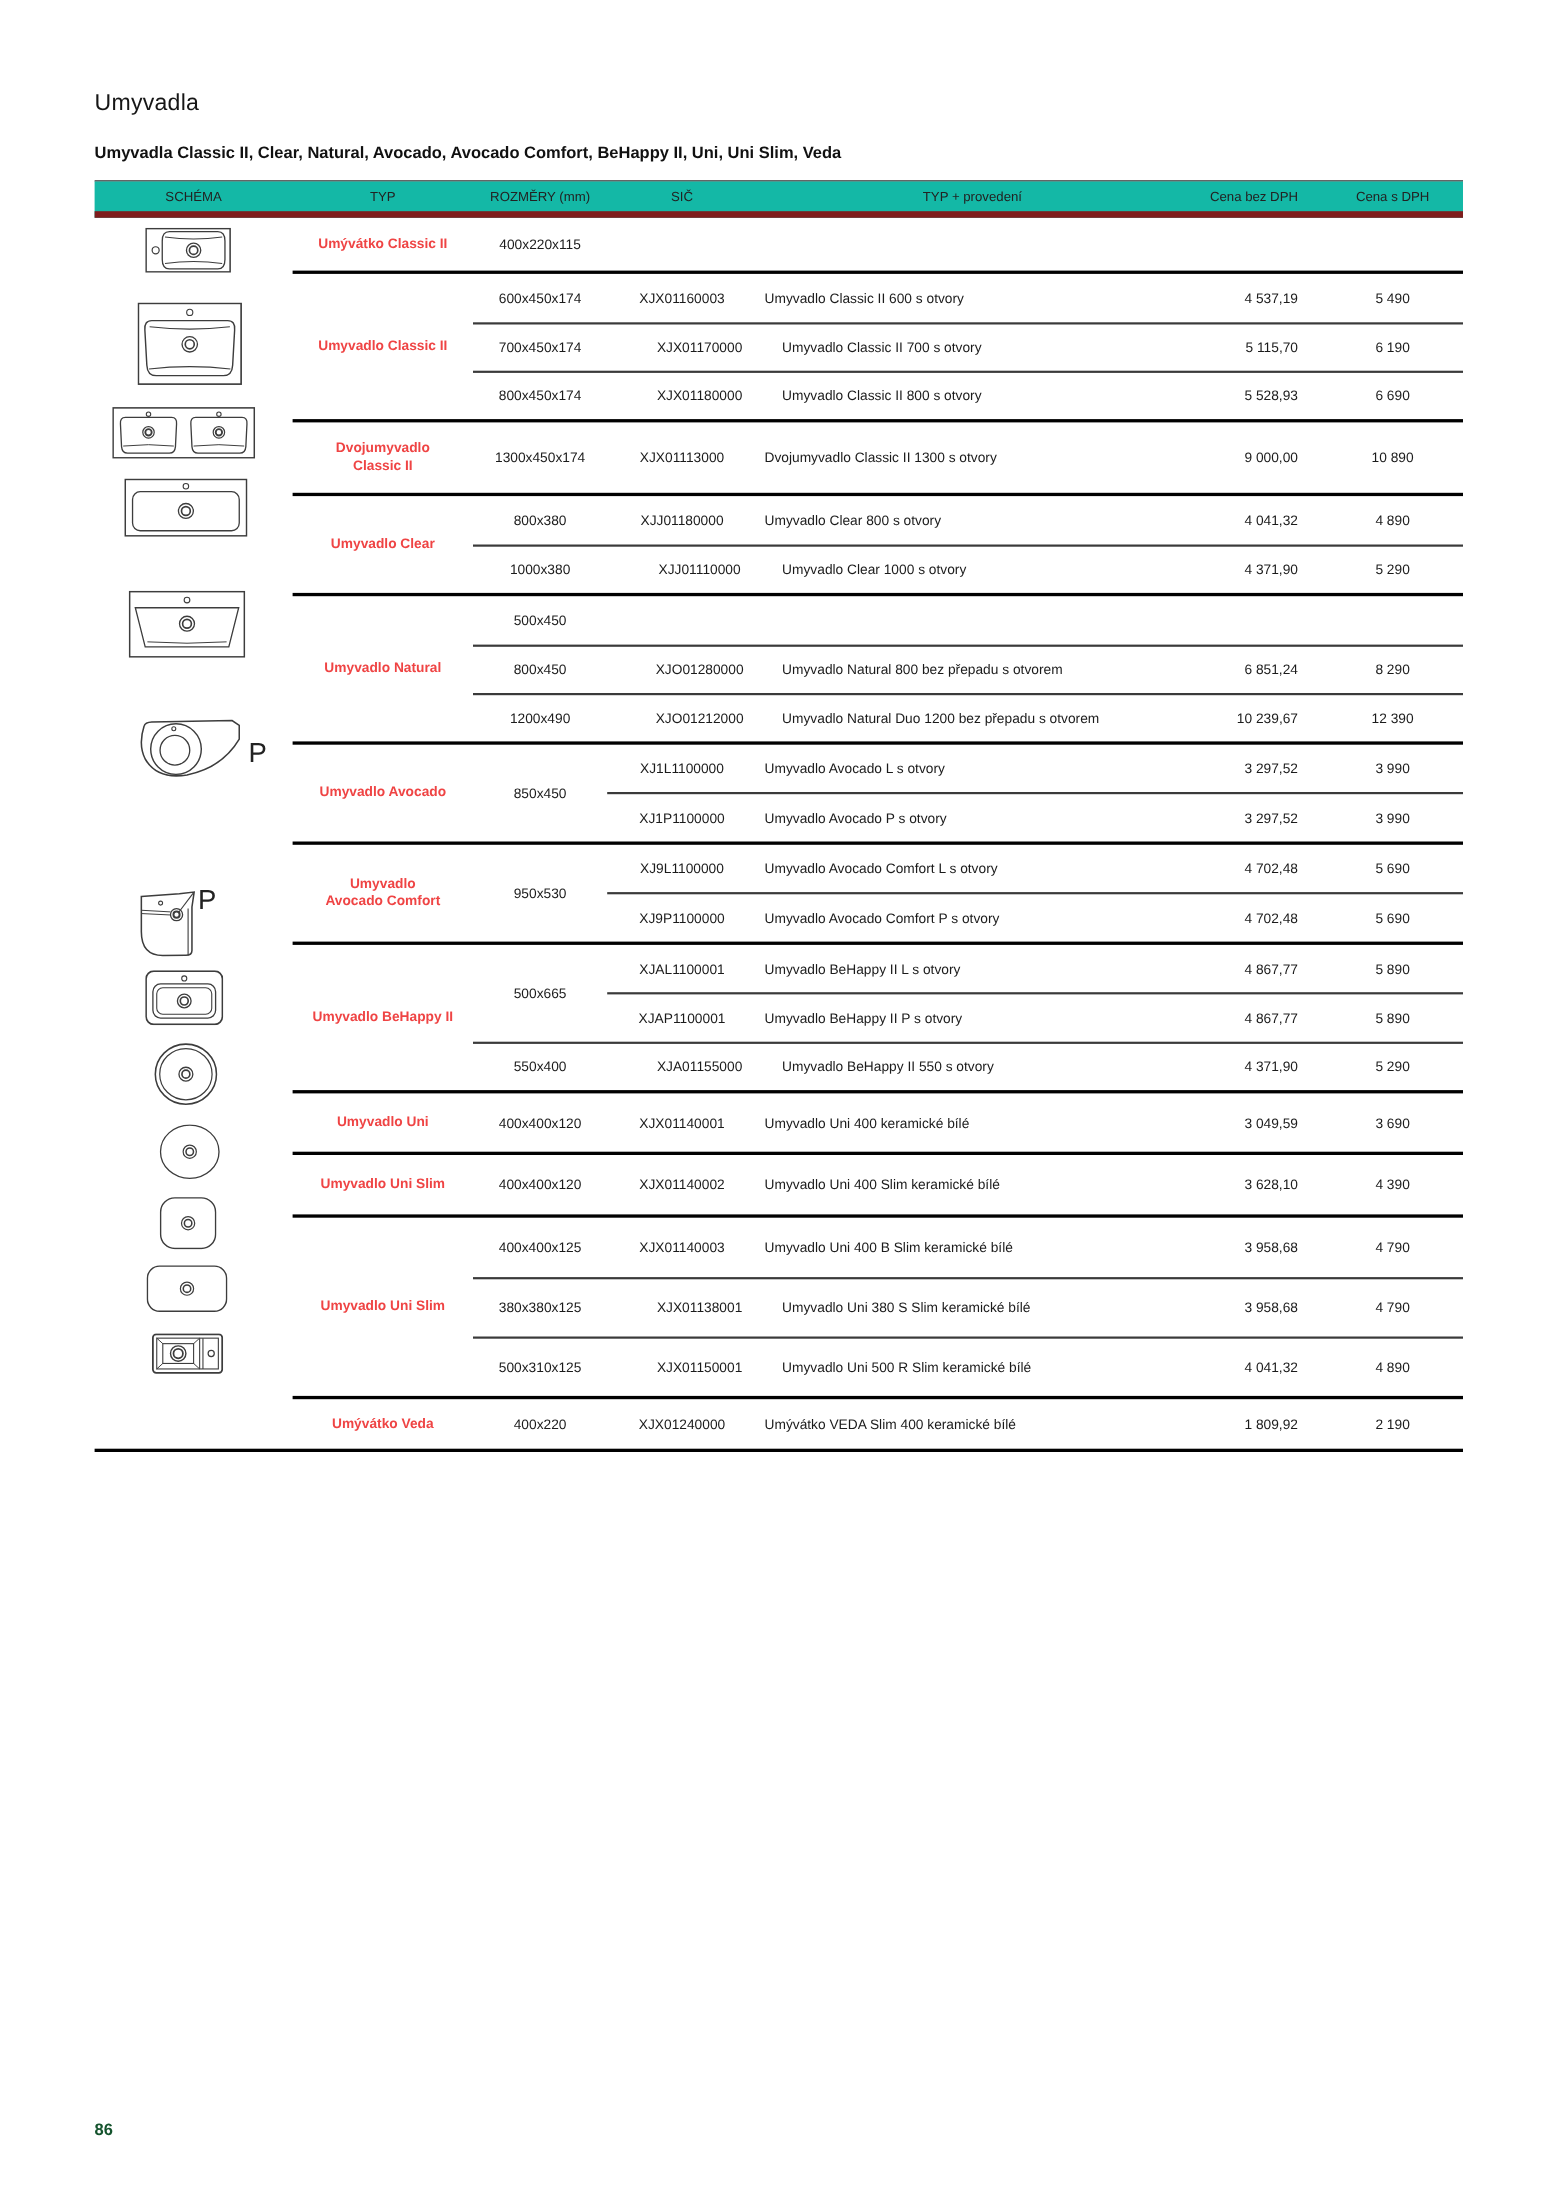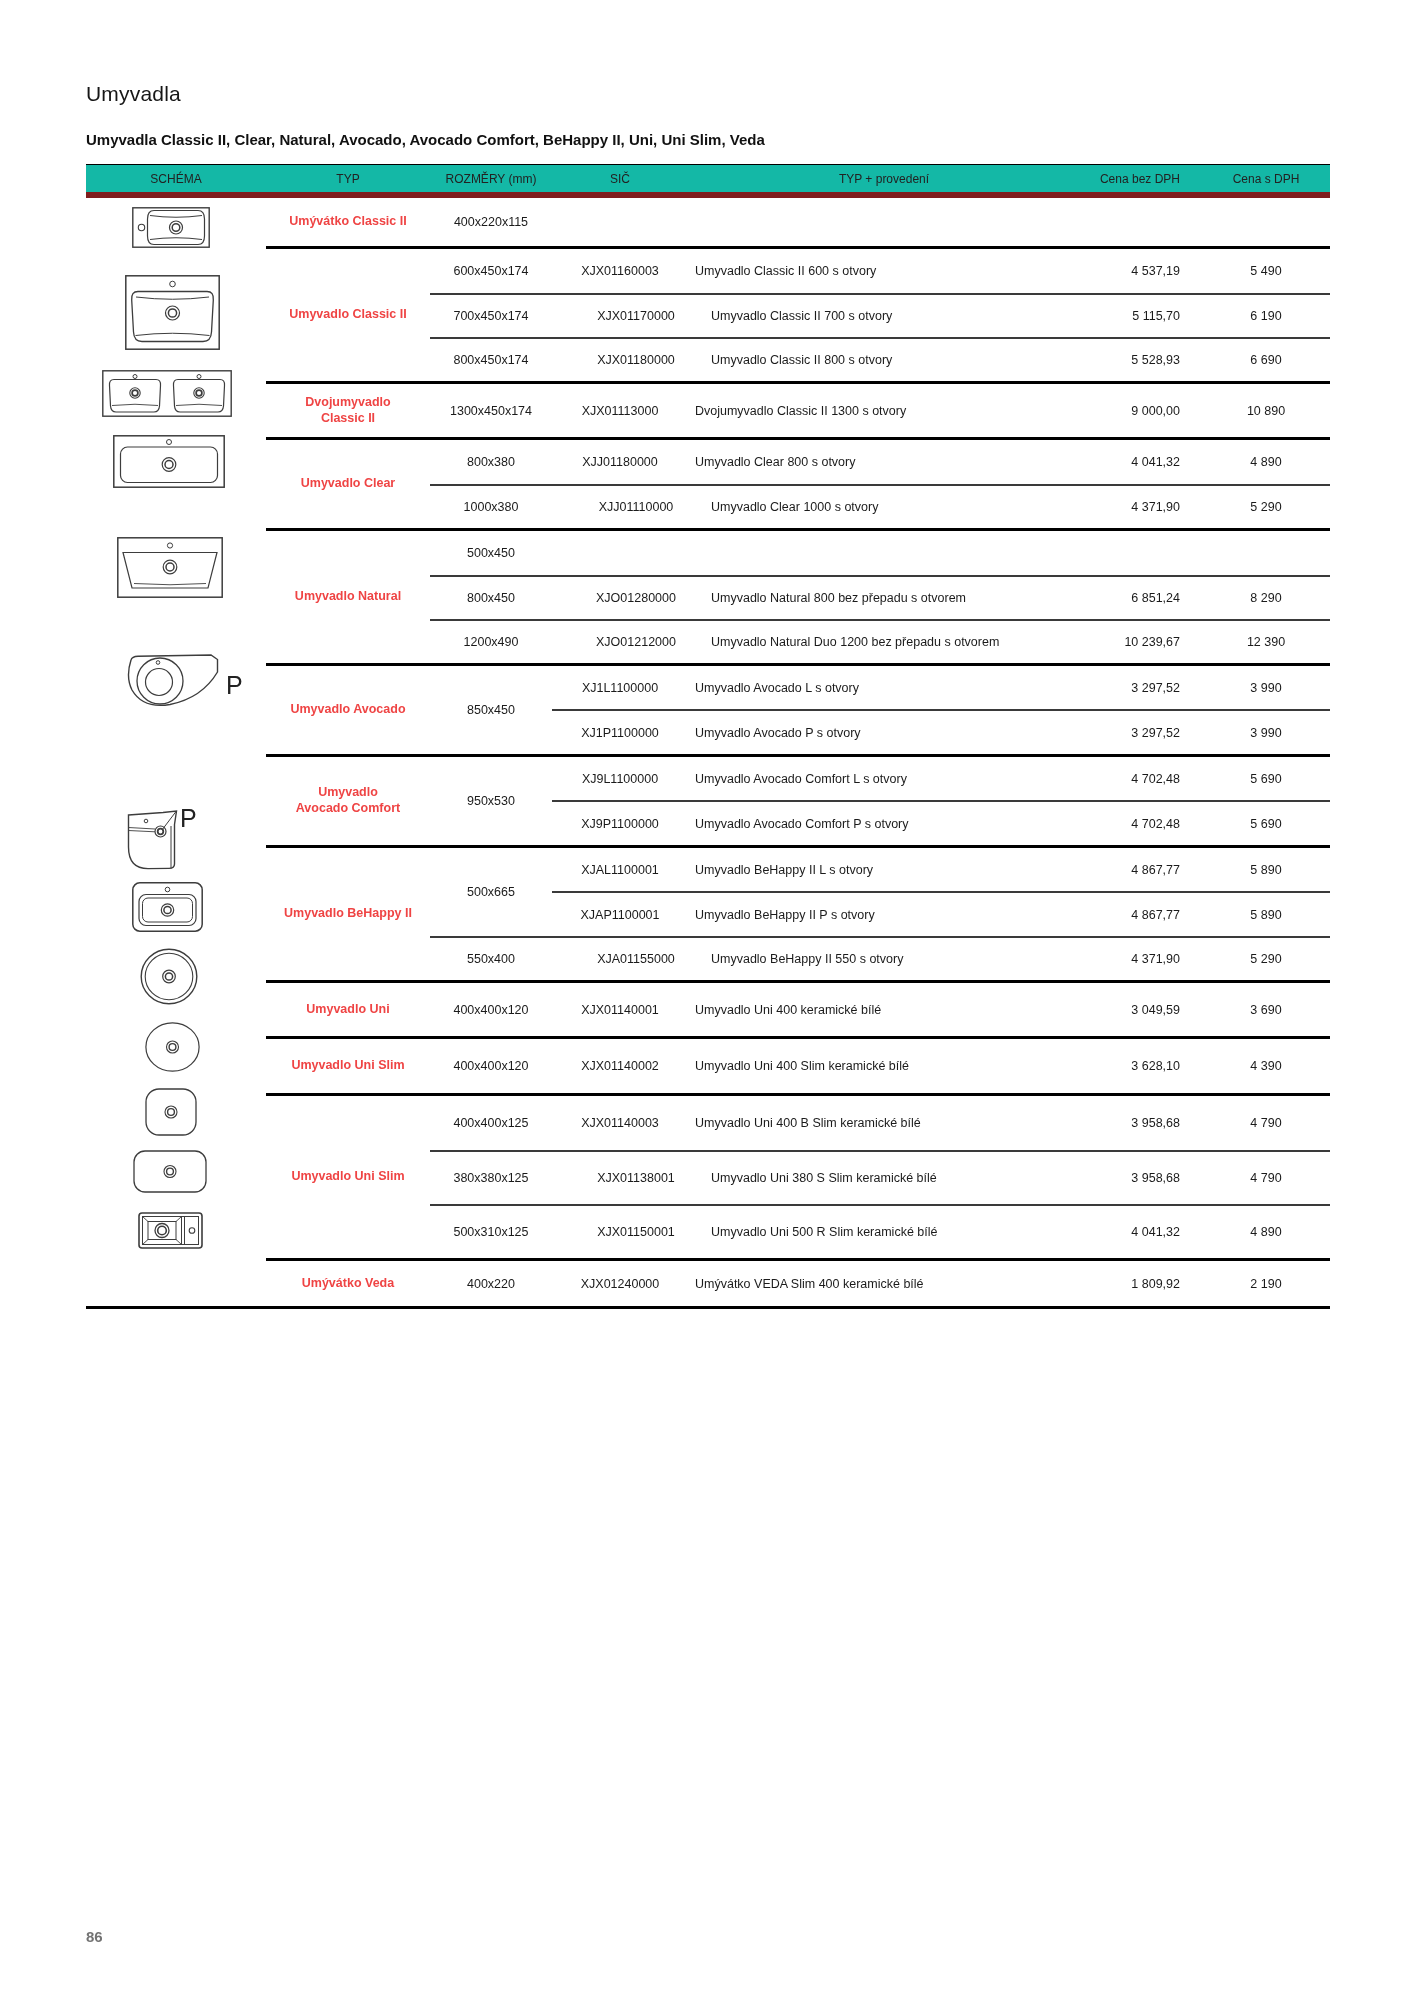--- a/index.html
+++ b/index.html
@@ -1,20 +1,20 @@
 <!DOCTYPE html>
 <html><head>
 <meta charset="utf-8">
 <style>
   html,body{margin:0;padding:0;background:#fff;}
   .page{position:relative;width:1414px;height:2000px;background:#ffffff;overflow:hidden;
         font-family:"Liberation Sans", sans-serif;color:#1b1b1b;}
   .page-title{position:absolute;left:86px;top:82px;font-size:21px;font-weight:400;color:#161616;letter-spacing:0.2px;}
   .page-subtitle{position:absolute;left:86px;top:131px;font-size:15px;font-weight:700;color:#111;}
-  .page-number{position:absolute;left:86px;top:1928px;font-size:15px;font-weight:700;color:#737373;}
+  .page-number{position:absolute;left:86px;top:1928px;font-size:15px;font-weight:700;color:#14532d;}
 
   .table-wrap{position:absolute;left:86px;top:164px;width:1244px;border-top:1.5px solid #000;}
   .header-row{display:flex;align-items:center;height:27px;background:#14b8a6;border-bottom:6px solid #7f1d1d;
               font-size:12px;color:#222;}
   .c-schema{width:180px;box-sizing:border-box;text-align:center;}
   .c-typ{width:164px;box-sizing:border-box;text-align:center;}
   .c-rozmery{width:122px;box-sizing:border-box;text-align:center;}
   .c-sic{width:136px;box-sizing:border-box;text-align:center;}
   .c-popis{flex:1;box-sizing:border-box;text-align:center;}
   .c-cena1{width:110px;box-sizing:border-box;text-align:right;padding-right:10px;}
@@ -34,21 +34,21 @@
   .rozmery-cell{width:122px;box-sizing:border-box;text-align:center;font-size:12.5px;}
   .rows{flex:1;align-self:stretch;display:flex;flex-direction:column;min-width:0;}
   .row{flex:1;display:flex;align-items:center;box-sizing:border-box;min-width:0;}
   .row + .row{border-top:2px solid #3a3a3a;}
   .sic-cell{width:136px;box-sizing:border-box;text-align:center;font-size:12.5px;}
   .popis-cell{flex:1;box-sizing:border-box;text-align:left;padding-left:7px;font-size:12.5px;white-space:nowrap;overflow:hidden;}
   .cena-bez-cell{width:110px;box-sizing:border-box;text-align:right;padding-right:10px;font-size:12.5px;}
   .cena-s-cell{width:140px;box-sizing:border-box;text-align:center;padding-left:12px;font-size:12.5px;}
 
   .product-group:nth-child(1) .section{height:48px;}
-  .product-group:nth-child(3) .section{height:53px;}
+  .product-group:nth-child(3) .section{height:64px;}
   .product-group:nth-child(9) .section{height:53px;}
   .product-group:nth-child(10) .section{height:54px;}
   .product-group:nth-child(11) .section{height:54px;}
   .product-group:nth-child(12) .section{height:45px;}
 
   .schema-icon{position:absolute;}
   .schema-icon svg{display:block;}
   .p-label{position:absolute;font-size:25px;font-weight:400;color:#222;line-height:1;}
 </style>
 </head>

